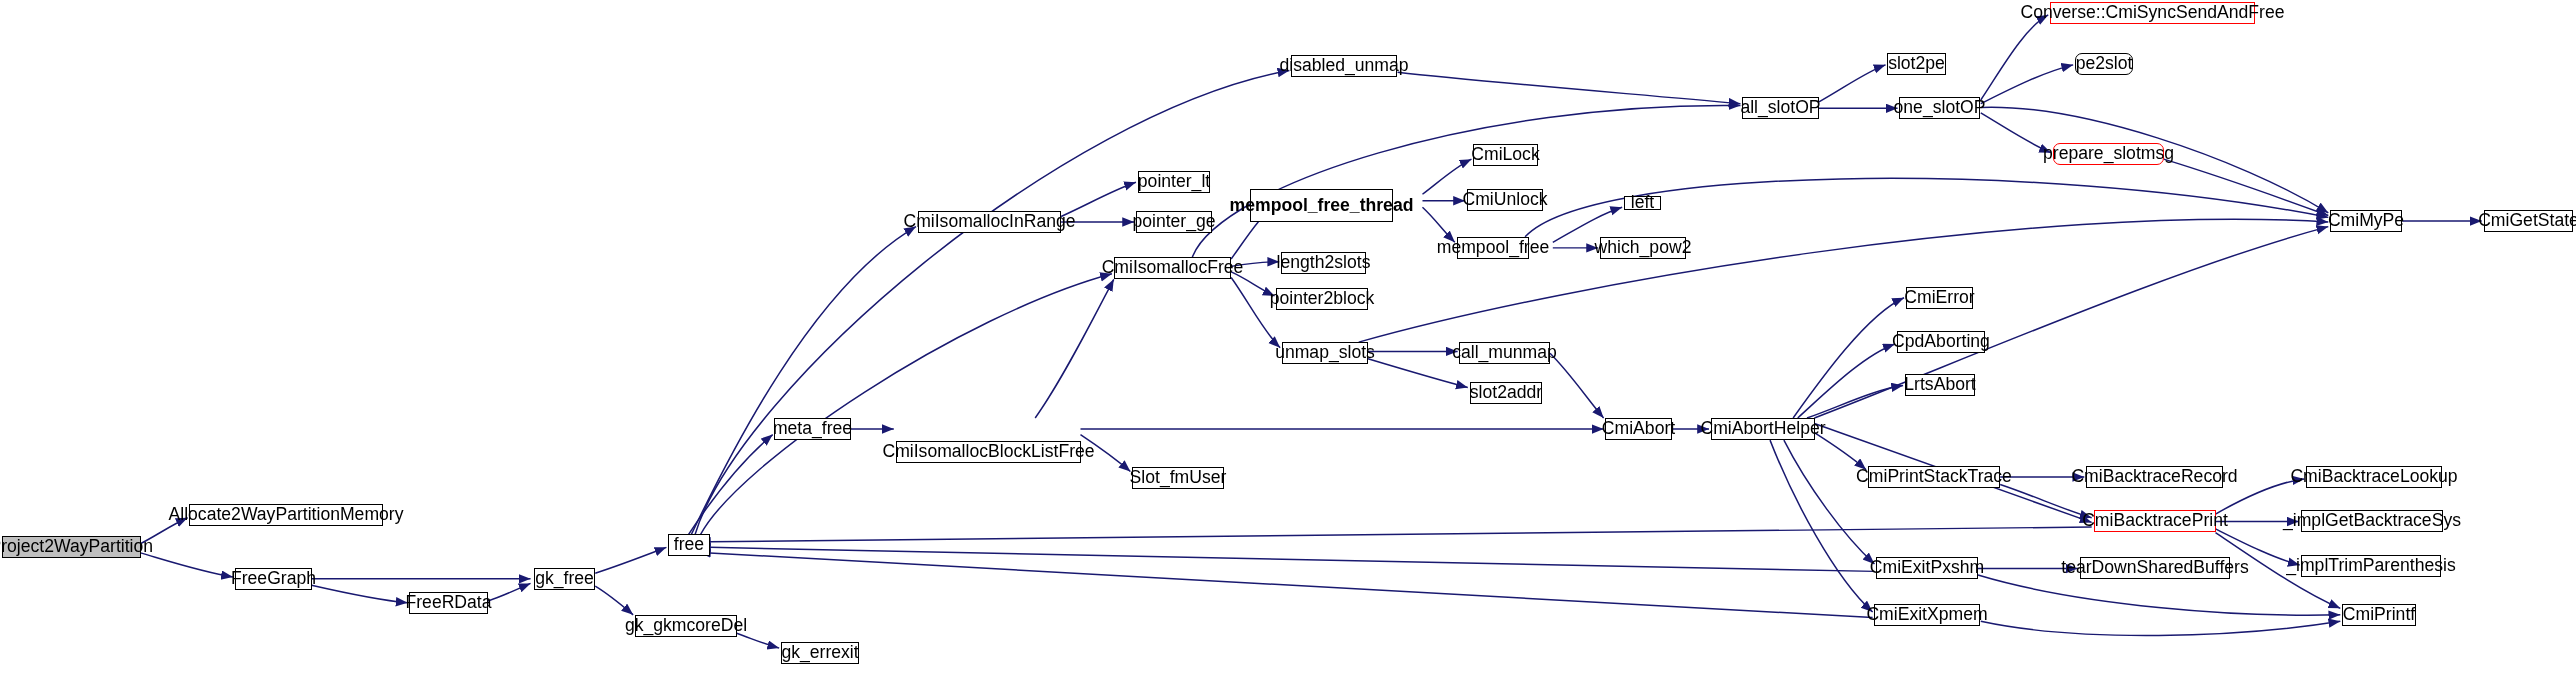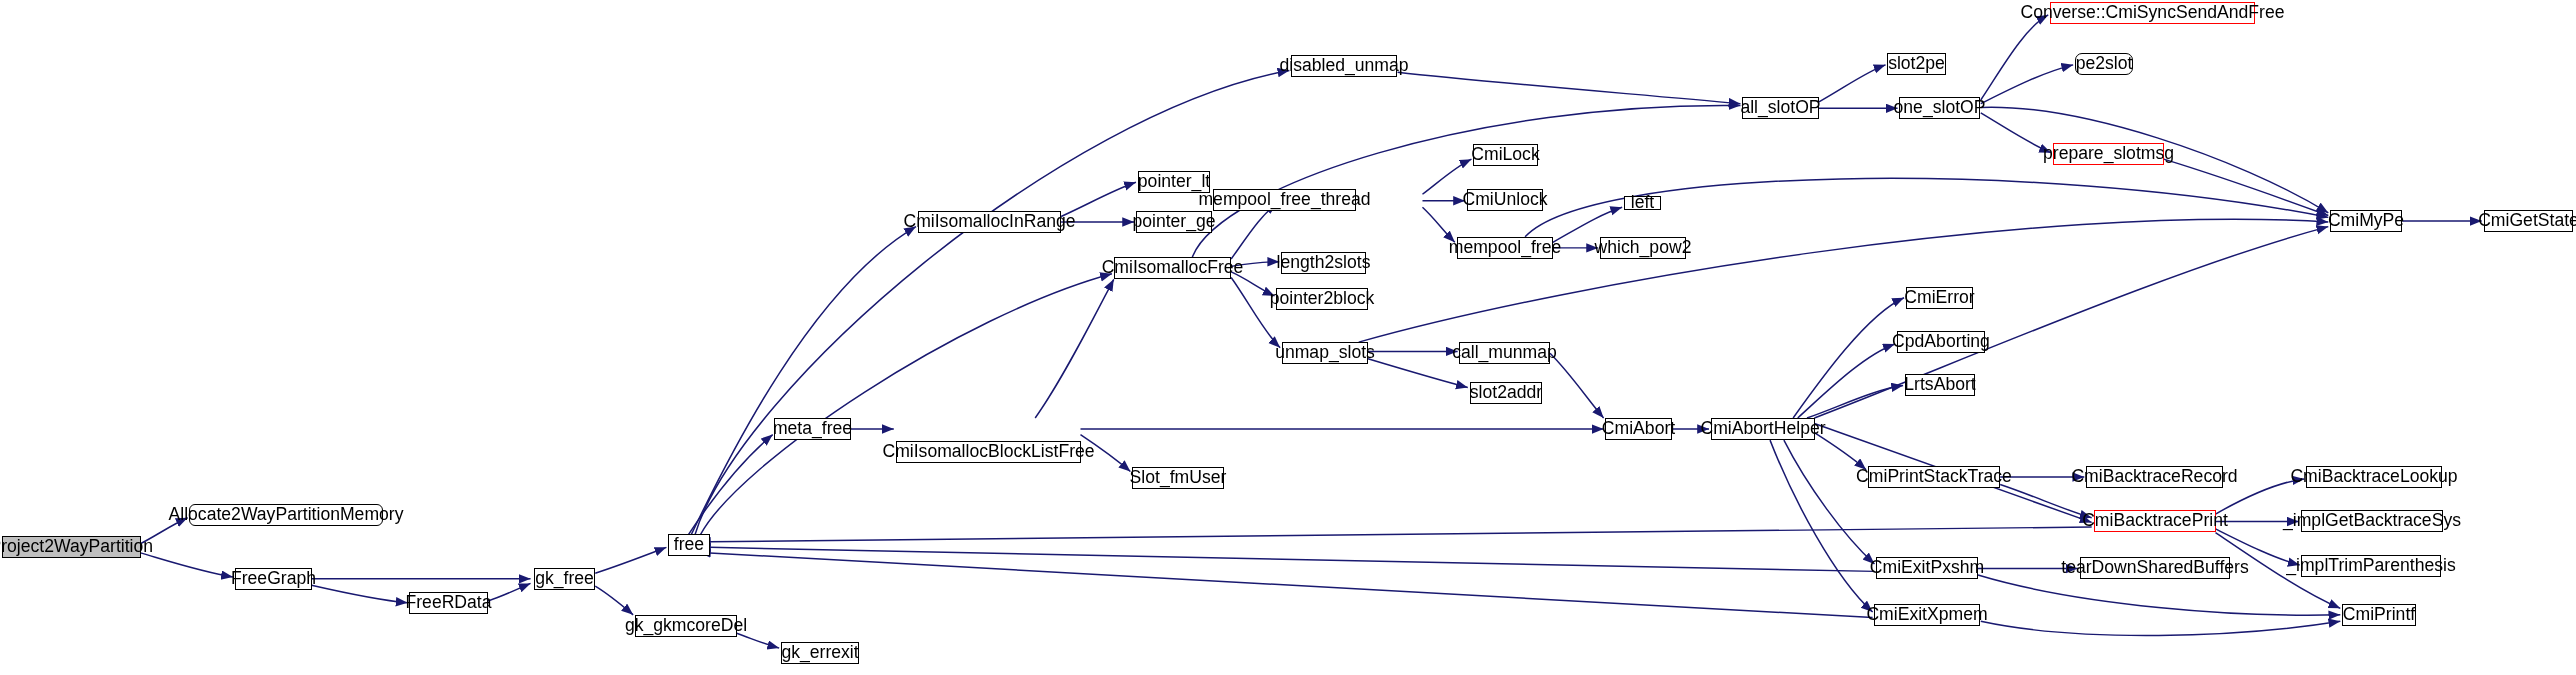--- a/index.html
+++ b/index.html
@@ -89,21 +89,21 @@
         <path d="M2143,672 C2250,695 2420,690 2532,672" fill="none" stroke="#191970" stroke-width="1.6" marker-end="url(#arrow)"></path>
         <path d="M768,586 L2263,570" fill="none" stroke="#191970" stroke-width="1.6" marker-start="url(#arrowrev)"></path>
         <path d="M768,592 L2028,618" fill="none" stroke="#191970" stroke-width="1.6" marker-start="url(#arrowrev)"></path>
         <path d="M768,598 L2026,668" fill="none" stroke="#191970" stroke-width="1.6" marker-start="url(#arrowrev)"></path>
       </g>
   </svg>
   <div id="node-layer">
       <div class="node shaded" style="left: 1.8px; top: 536px; width: 139px; height: 22px;">
         <span>Project2WayPartition</span>
       </div>
-      <div class="node" style="left: 189px; top: 504px; width: 194px; height: 22px; border-radius: 6px;">
+      <div class="node" style="left: 189px; top: 504px; width: 194px; height: 22px;">
         <span>Allocate2WayPartitionMemory</span>
       </div>
       <div class="node" style="left: 235px; top: 568px; width: 77px; height: 22px;">
         <span>FreeGraph</span>
       </div>
       <div class="node" style="left: 409px; top: 592px; width: 79px; height: 22px;">
         <span>FreeRData</span>
       </div>
       <div class="node" style="left: 534px; top: 568px; width: 61px; height: 22px;">
         <span>gk_free</span>
@@ -140,30 +140,30 @@
       </div>
       <div class="node" style="left: 1281px; top: 252px; width: 85px; height: 22px;">
         <span>length2slots</span>
       </div>
       <div class="node" style="left: 1276px; top: 288px; width: 92px; height: 22px;">
         <span>pointer2block</span>
       </div>
       <div class="node" style="left: 1282px; top: 342px; width: 86px; height: 22px;">
         <span>unmap_slots</span>
       </div>
-      <div class="node" style="left: 1213px; top: 189px; width: 143px; height: 22px;">
+      <div class="node" style="left: 1250px; top: 189px; width: 143px; height: 33px; font-weight: bold;">
         <span>mempool_free_thread</span>
       </div>
       <div class="node" style="left: 1473px; top: 144px; width: 65px; height: 22px;">
         <span>CmiLock</span>
       </div>
       <div class="node" style="left: 1467px; top: 189px; width: 76px; height: 22px;">
         <span>CmiUnlock</span>
       </div>
-      <div class="node" style="left: 1457px; top: 237px; width: 96px; height: 22px;">
+      <div class="node" style="left: 1457px; top: 237px; width: 72px; height: 22px;">
         <span>mempool_free</span>
       </div>
       <div class="node" style="left: 1624px; top: 196px; width: 37px; height: 14px;">
         <span>left</span>
       </div>
       <div class="node" style="left: 1600px; top: 237px; width: 86px; height: 22px;">
         <span>which_pow2</span>
       </div>
       <div class="node" style="left: 1459px; top: 342px; width: 91px; height: 22px;">
         <span>call_munmap</span>
@@ -182,21 +182,21 @@
       </div>
       <div class="node" style="left: 1887px; top: 53px; width: 59px; height: 22px;">
         <span>slot2pe</span>
       </div>
       <div class="node red" style="left: 2050px; top: 1.8px; width: 205px; height: 22px;">
         <span>Converse::CmiSyncSendAndFree</span>
       </div>
       <div class="node" style="left: 2075px; top: 53px; width: 58px; height: 22px; border-radius: 7px;">
         <span>pe2slot</span>
       </div>
-      <div class="node red" style="left: 2053px; top: 143px; width: 111px; height: 22px;">
+      <div class="node red" style="left: 2053px; top: 143px; width: 111px; height: 22px; border-radius: 7px;">
         <span>prepare_slotmsg</span>
       </div>
       <div class="node" style="left: 2330px; top: 210px; width: 72px; height: 22px;">
         <span>CmiMyPe</span>
       </div>
       <div class="node" style="left: 2484px; top: 210px; width: 89px; height: 22px;">
         <span>CmiGetState</span>
       </div>
       <div class="node" style="left: 1605px; top: 418px; width: 67px; height: 22px;">
         <span>CmiAbort</span>

